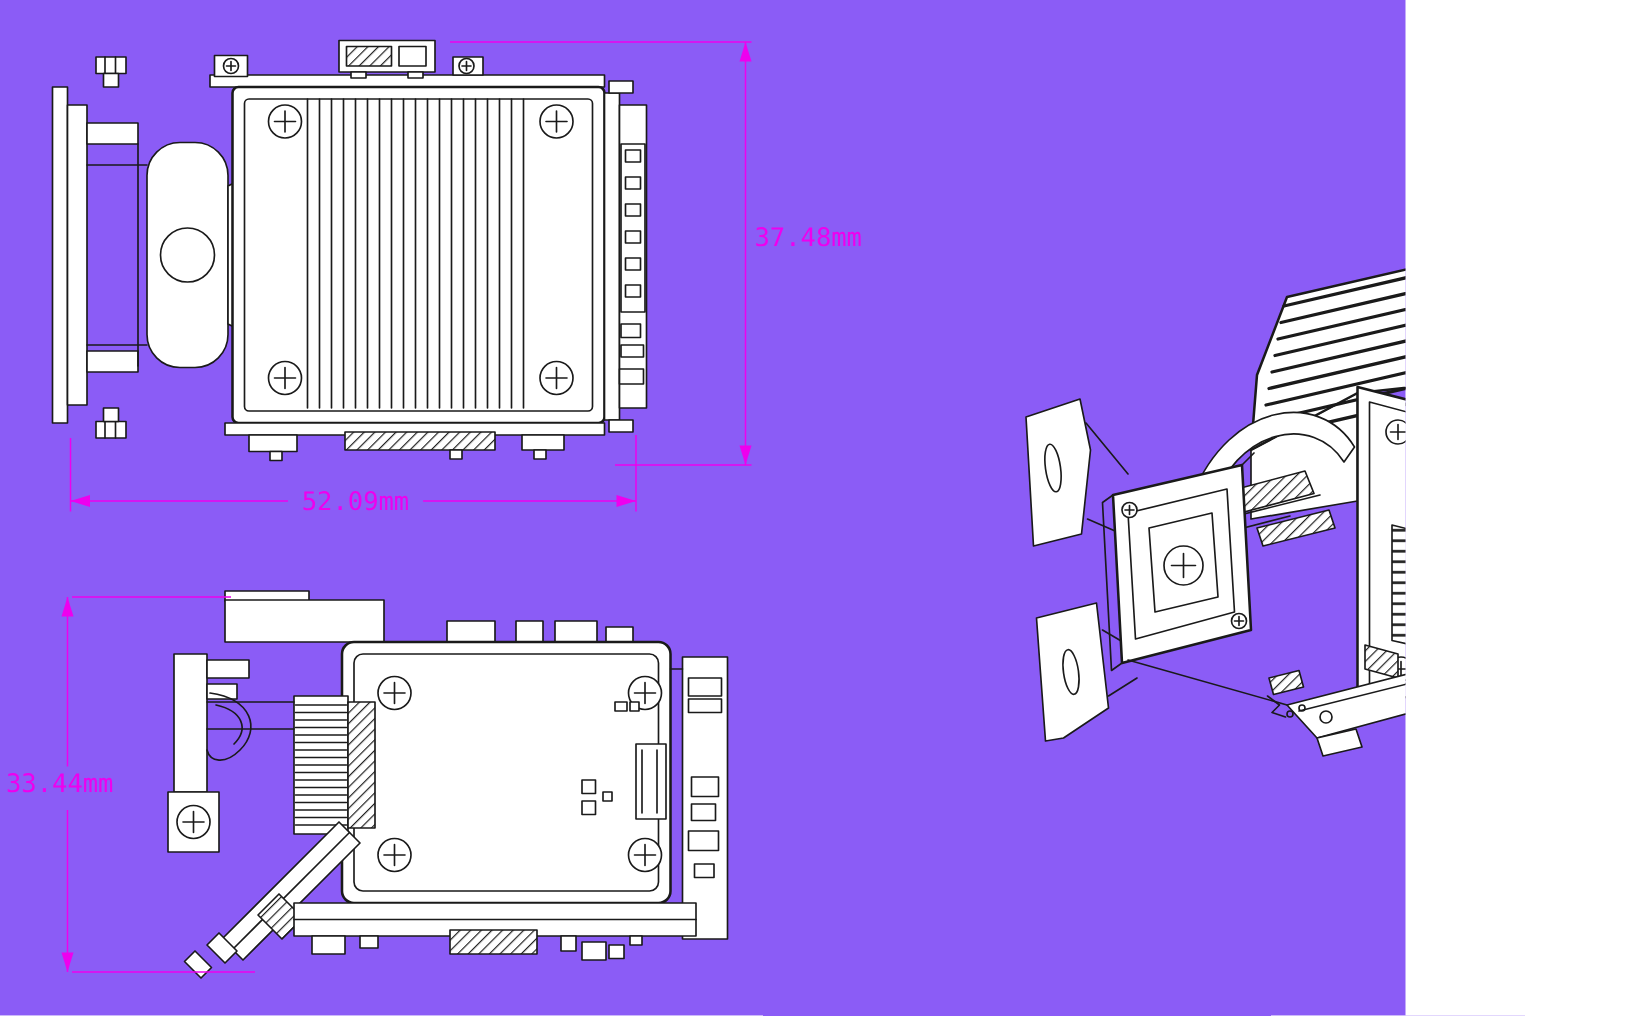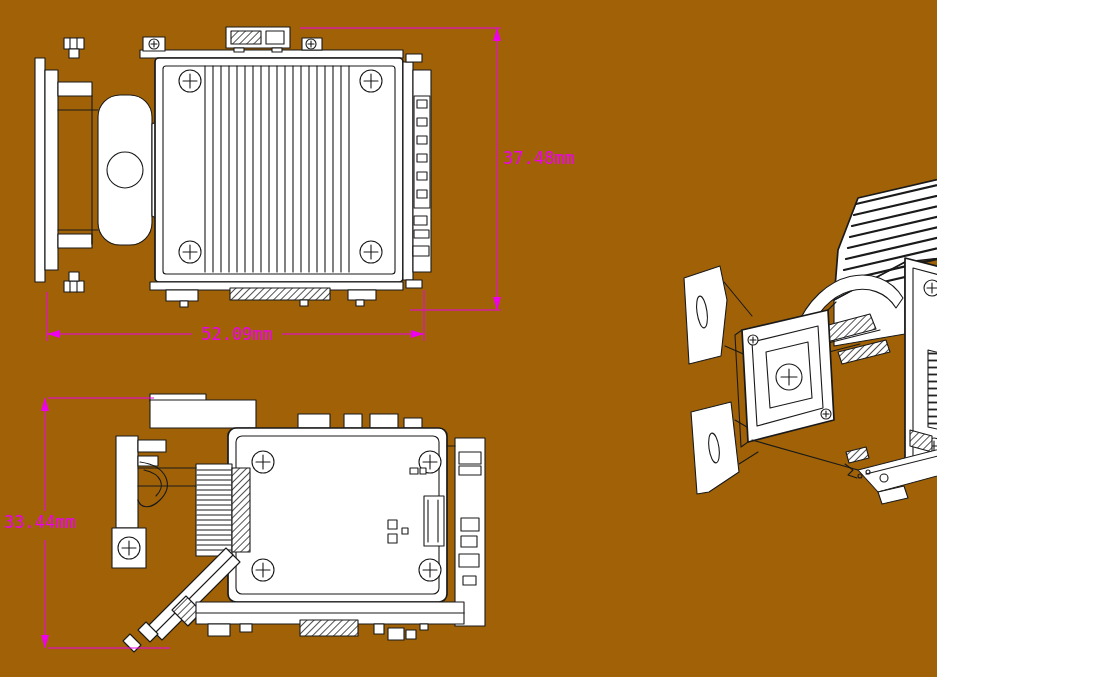--- a/index.html
+++ b/index.html
@@ -5,21 +5,21 @@
   html, body {
     margin: 0;
     padding: 0;
     background: #ffffff;
     font-family: "DejaVu Sans", sans-serif;
   }
   .stage {
     position: relative;
     width: 937px;
     height: 677px;
-    background: #a16207;
+    background: #8b5cf6;
     overflow: hidden;
   }
   svg { display: block; }
   .ln  { fill: none; stroke: #1a1a1a; stroke-width: 1.1; stroke-linecap: round; stroke-linejoin: round; }
   .fw  { fill: #ffffff; stroke: #1a1a1a; stroke-width: 1.1; stroke-linejoin: round; }
   .thk { stroke-width: 1.7; }
   .fin { stroke-width: 2.2; }
   .dim-label {
     font-family: "DejaVu Sans Mono", monospace;
     font-size: 17px;

